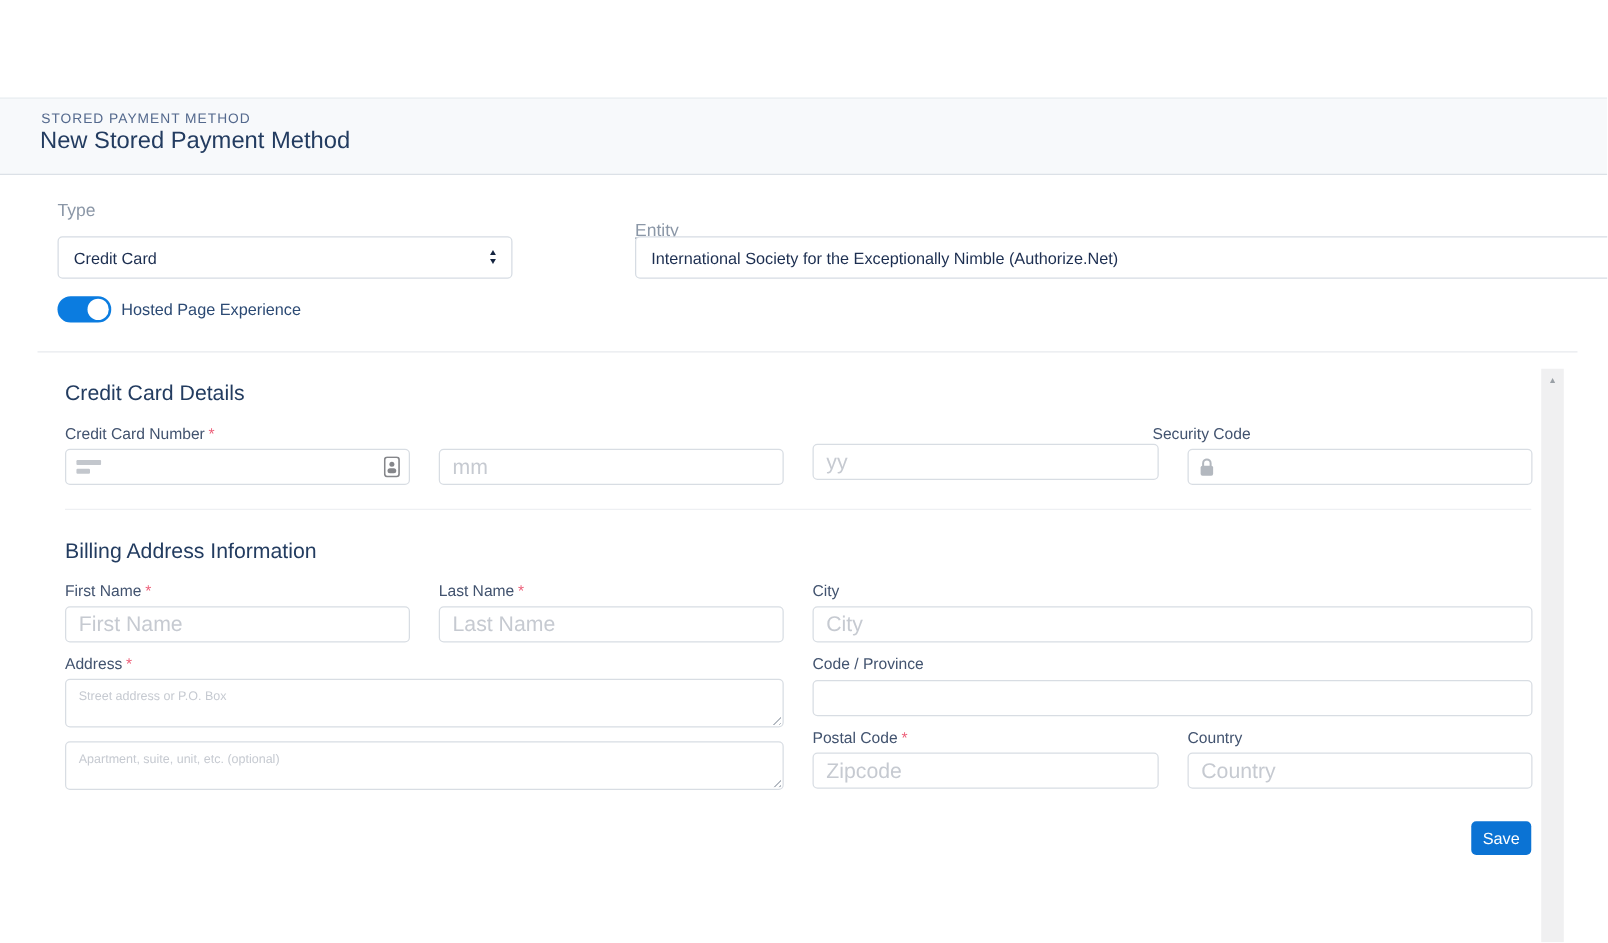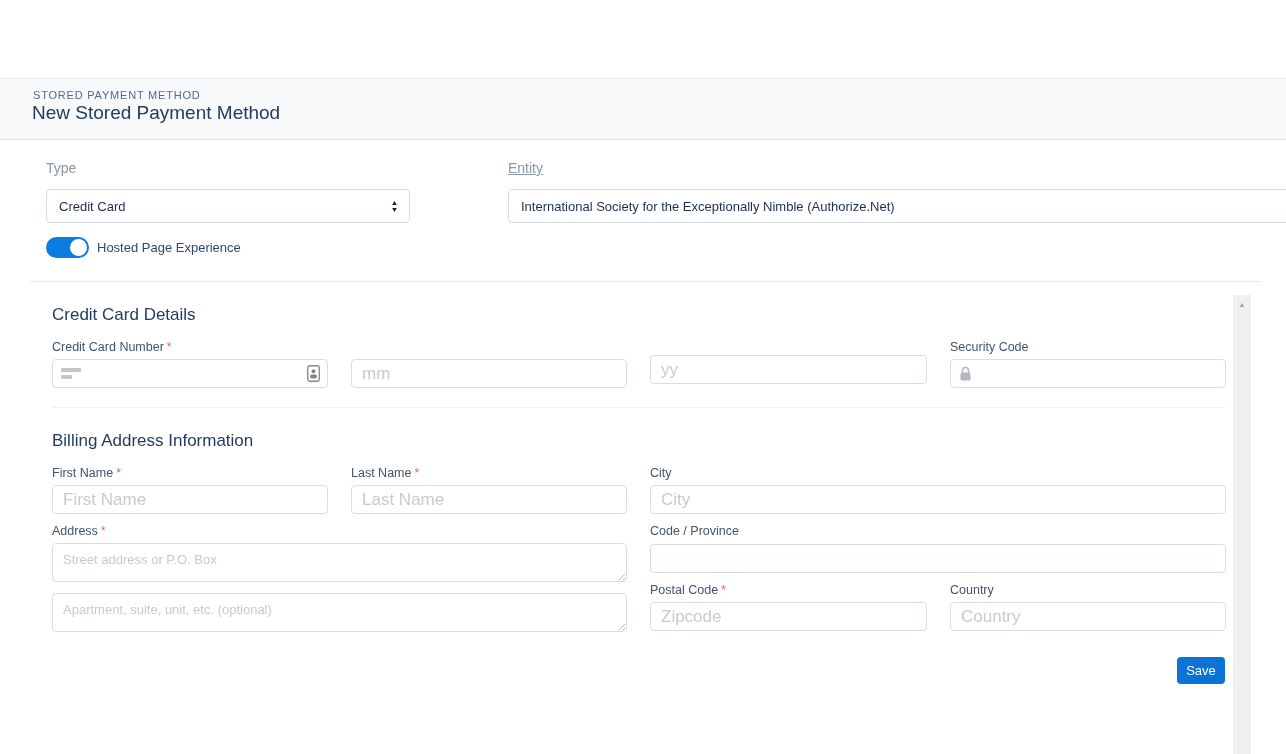--- a/index.html
+++ b/index.html
@@ -43,21 +43,21 @@
   .inputwrap{position:absolute;border:1px solid #d8dde3;border-radius:4px;box-sizing:border-box;background:#fff;
     display:flex;align-items:center;height:29px;}
   .inputwrap input{border:none;outline:none;flex:1;height:100%;min-width:0;background:transparent;
     font-family:"Liberation Sans",sans-serif;font-size:13px;color:#1c2e50;padding:0 4px;}
   .inputwrap input::placeholder{color:#c6cad1;opacity:1;}
   .icon-left{margin-left:8px;display:flex;align-items:center;}
   .icon-right{margin-right:7px;display:flex;align-items:center;}
 
   .areawrap{position:absolute;}
   .areawrap textarea{position:absolute;left:0;top:0;width:100%;height:100%;border:1px solid #d8dde3;border-radius:4px;
-    box-sizing:border-box;resize:none;font-family:"Liberation Sans",sans-serif;font-size:13px;color:#1c2e50;
+    box-sizing:border-box;resize:none;font-family:"Liberation Sans",sans-serif;font-size:10px;color:#1c2e50;
     padding:8px 10px;outline:none;background:#fff;}
   .areawrap textarea::placeholder{color:#c6cad1;opacity:1;}
   .resize-handle{position:absolute;right:2px;bottom:2px;width:9px;height:9px;
     background:repeating-linear-gradient(135deg,transparent 0 2px,#b6bcc4 2px 3px);
     clip-path:polygon(100% 0,100% 100%,0 100%);pointer-events:none;}
 
   .save-btn{position:absolute;left:1177px;top:657px;width:48px;height:27px;background:var(--save-blue);
     color:#fff;border:none;border-radius:4px;font-family:"Liberation Sans",sans-serif;font-size:13px;cursor:pointer;}
 
   .scrollbar{position:absolute;left:1233px;top:295px;width:18px;height:459px;background:#f0f0f1;}
@@ -67,21 +67,21 @@
 <body>
 
 <div class="stage">
 
   <div class="page-header">
     <div class="eyebrow">STORED PAYMENT METHOD</div>
     <div class="page-title">New Stored Payment Method</div>
   </div>
 
   <div class="big-label" style="left:46px;top:160px;">Type</div>
-  <div class="big-label" style="left:508px;top:160px;text-decoration:underline;">Entity</div>
+  <div class="big-label" style="left:508px;top:176px;text-decoration:underline;">Entity</div>
 
   <div class="selectbox" style="left:46px;top:189px;width:364px;">
     <span class="select-value">Credit Card</span>
     <span class="stepper">
       <span>▲</span>
       <span>▼</span>
     </span>
   </div>
 
   <div class="selectbox" style="left:508px;top:189px;width:811px;">
@@ -100,21 +100,21 @@
   <div class="divider" style="left:30px;top:281px;width:1232px;"></div>
 
   <h2 class="section-heading" style="left:52px;top:305px;">Credit Card Details</h2>
 
   <div class="flabel" style="left:52px;top:340px;">
     <span>Credit Card Number</span><span class="req">*</span>
   </div>
   <div class="flabel" style="left:351px;top:340px;margin-top:25px;">
     <span>Expiration</span><span class="req">*</span>
   </div>
-  <div class="flabel" style="left:950px;top:340px;">Security Code</div>
+  <div class="flabel" style="left:922px;top:340px;">Security Code</div>
 
   <div class="inputwrap" style="left:52px;top:359px;width:276px;">
     <span class="icon-left">
       <svg width="20" height="14" viewBox="0 0 20 14">
           <rect x="0" y="1" width="20" height="4" rx="1" fill="#c3c7cd"></rect>
           <rect x="0" y="8" width="11" height="4" rx="1" fill="#c3c7cd"></rect>
         </svg>
     </span>
     <input type="text" placeholder="" style="">
     <span class="icon-right">

